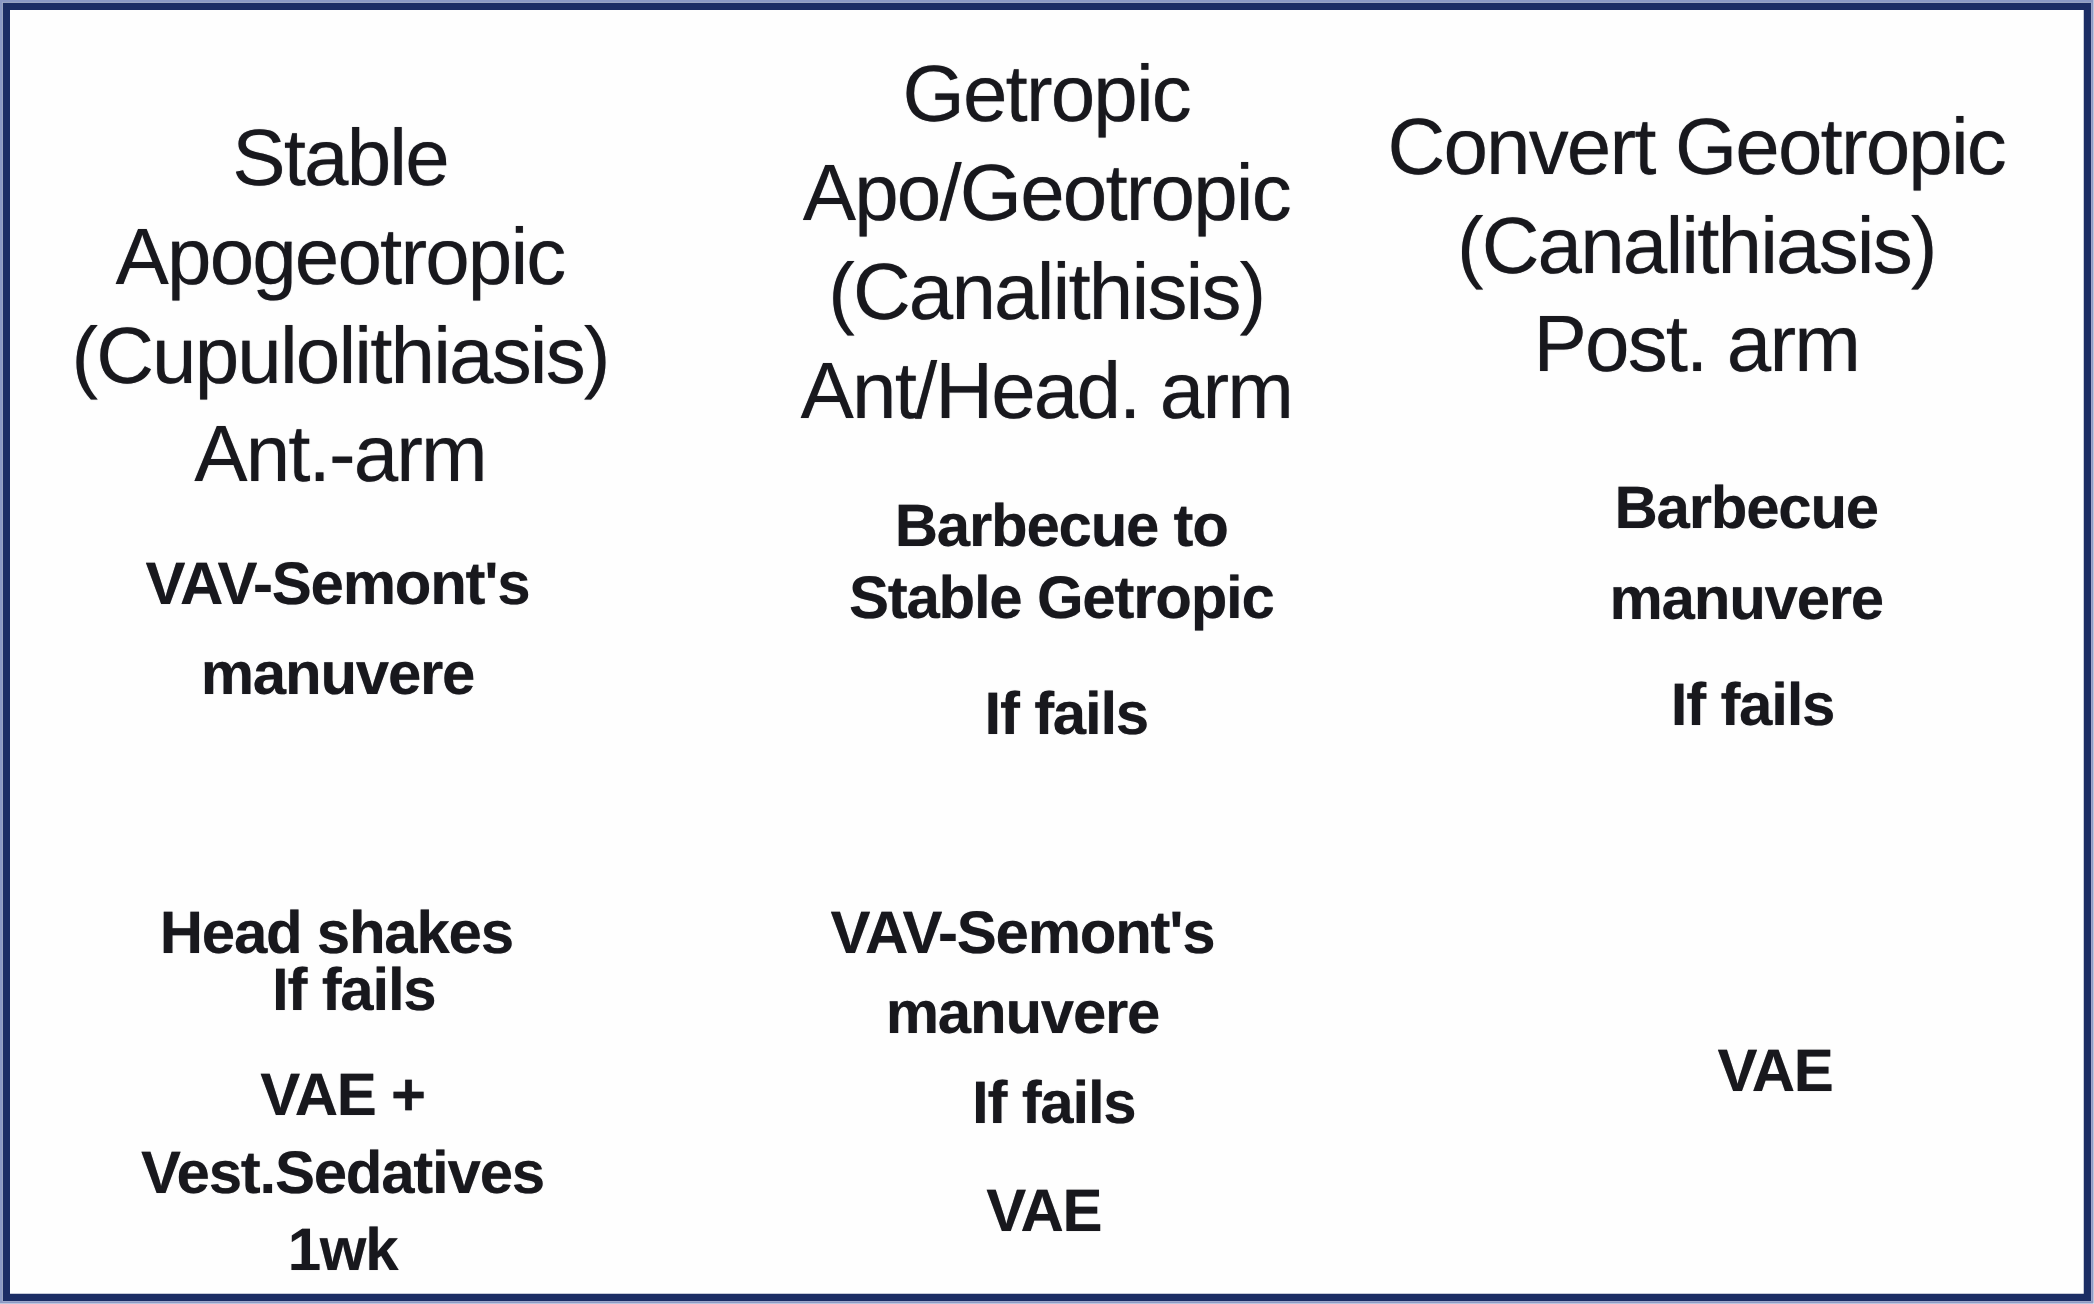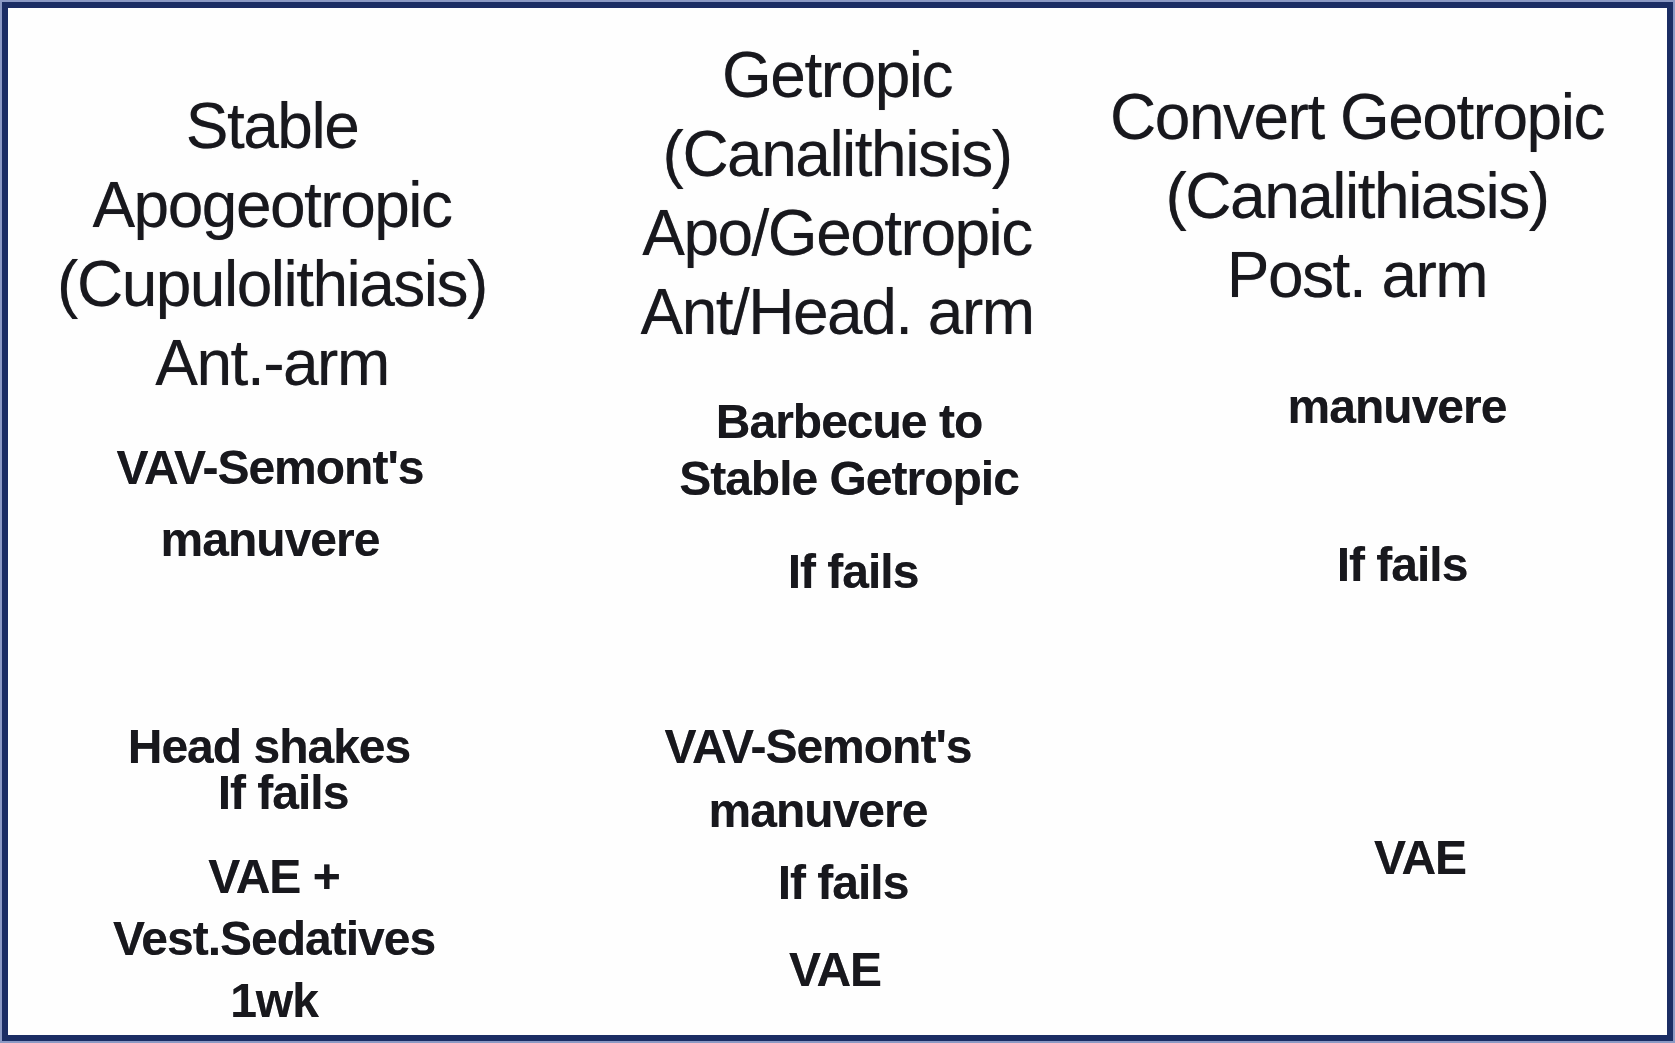--- a/index.html
+++ b/index.html
@@ -73,22 +73,22 @@
   </div>
 
   <div class="block step" style="left:272px; top:844px;">
     <div>VAE +</div>
     <div>Vest.Sedatives</div>
     <div>1wk</div>
   </div>
 
   <div class="block header" style="left:835px; top:34px;">
     <div>Getropic</div>
+    <div>Apo/Geotropic</div>
     <div>(Canalithisis)</div>
-    <div>Apo/Geotropic</div>
     <div>Ant/Head. arm</div>
   </div>
 
   <div class="block step" style="left:847px; top:391px; line-height:57px;">
     <div>Barbecue to</div>
     <div>Stable Getropic</div>
   </div>
 
   <div class="block step" style="left:851px; top:539px;">
     <div>If fails</div>
@@ -107,20 +107,21 @@
     <div>VAE</div>
   </div>
 
   <div class="block header" style="left:1355px; top:76px;">
     <div>Convert Geotropic</div>
     <div>(Canalithiasis)</div>
     <div>Post. arm</div>
   </div>
 
   <div class="block step" style="left:1395px; top:368px; line-height:73px;">
+    <div>Barbecue</div>
     <div>manuvere</div>
   </div>
 
   <div class="block step" style="left:1400px; top:532px;">
     <div>If fails</div>
   </div>
 
   <div class="block step" style="left:1418px; top:825px;">
     <div>VAE</div>
   </div>

